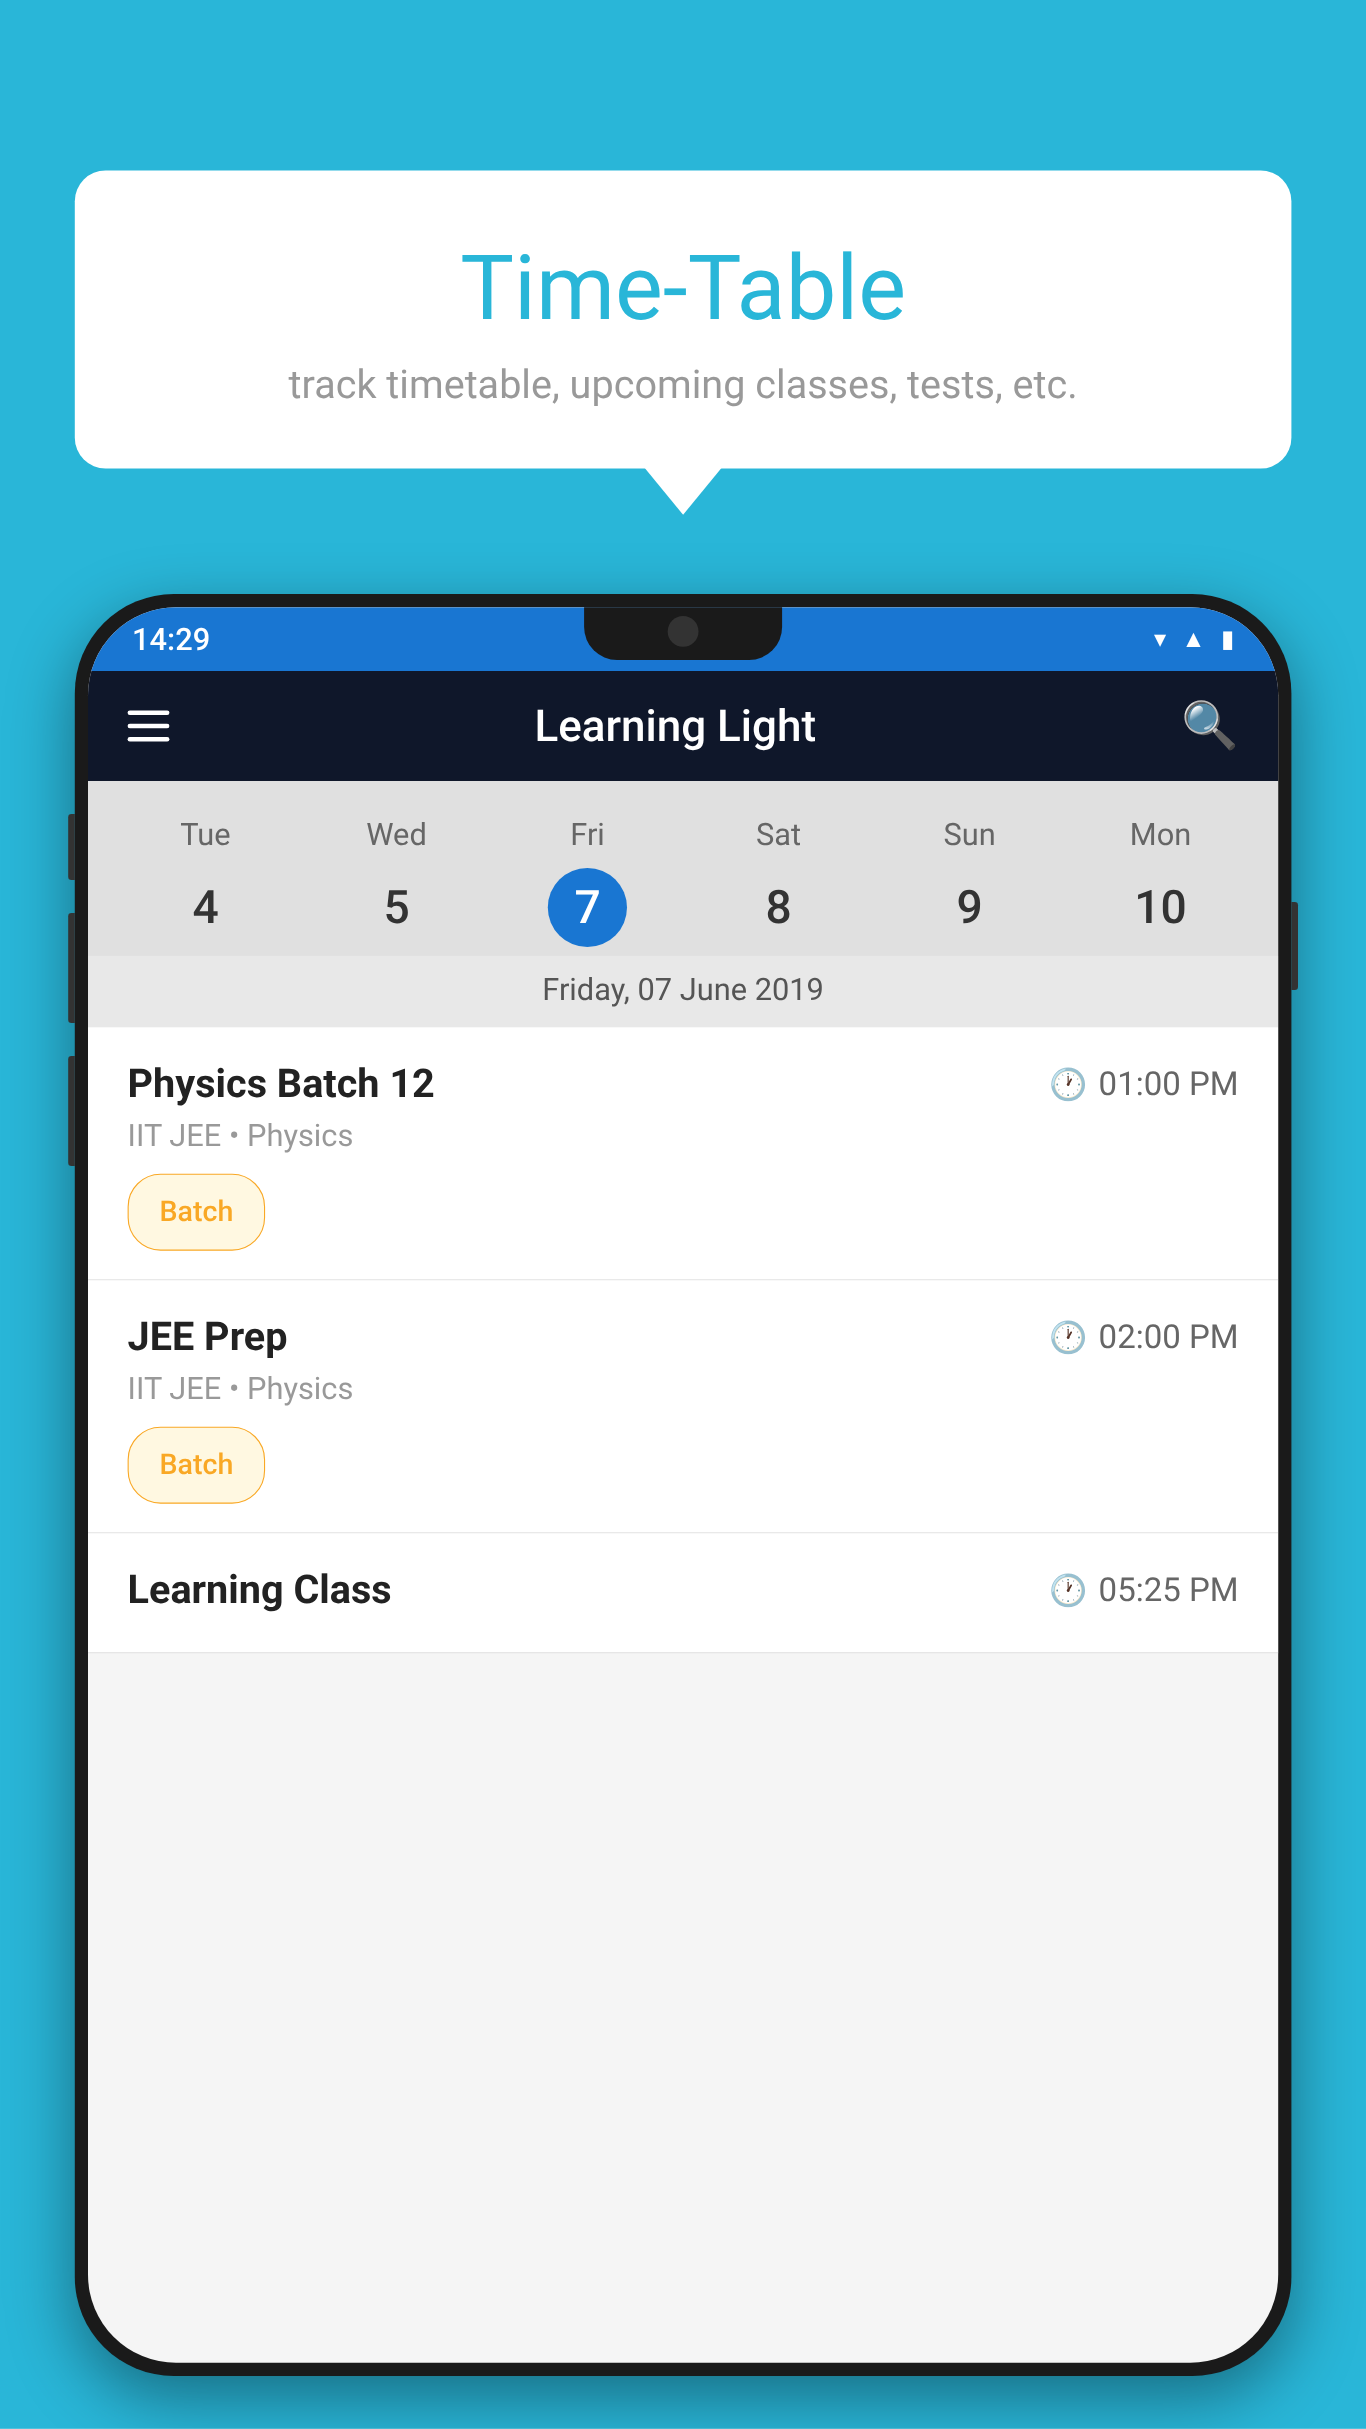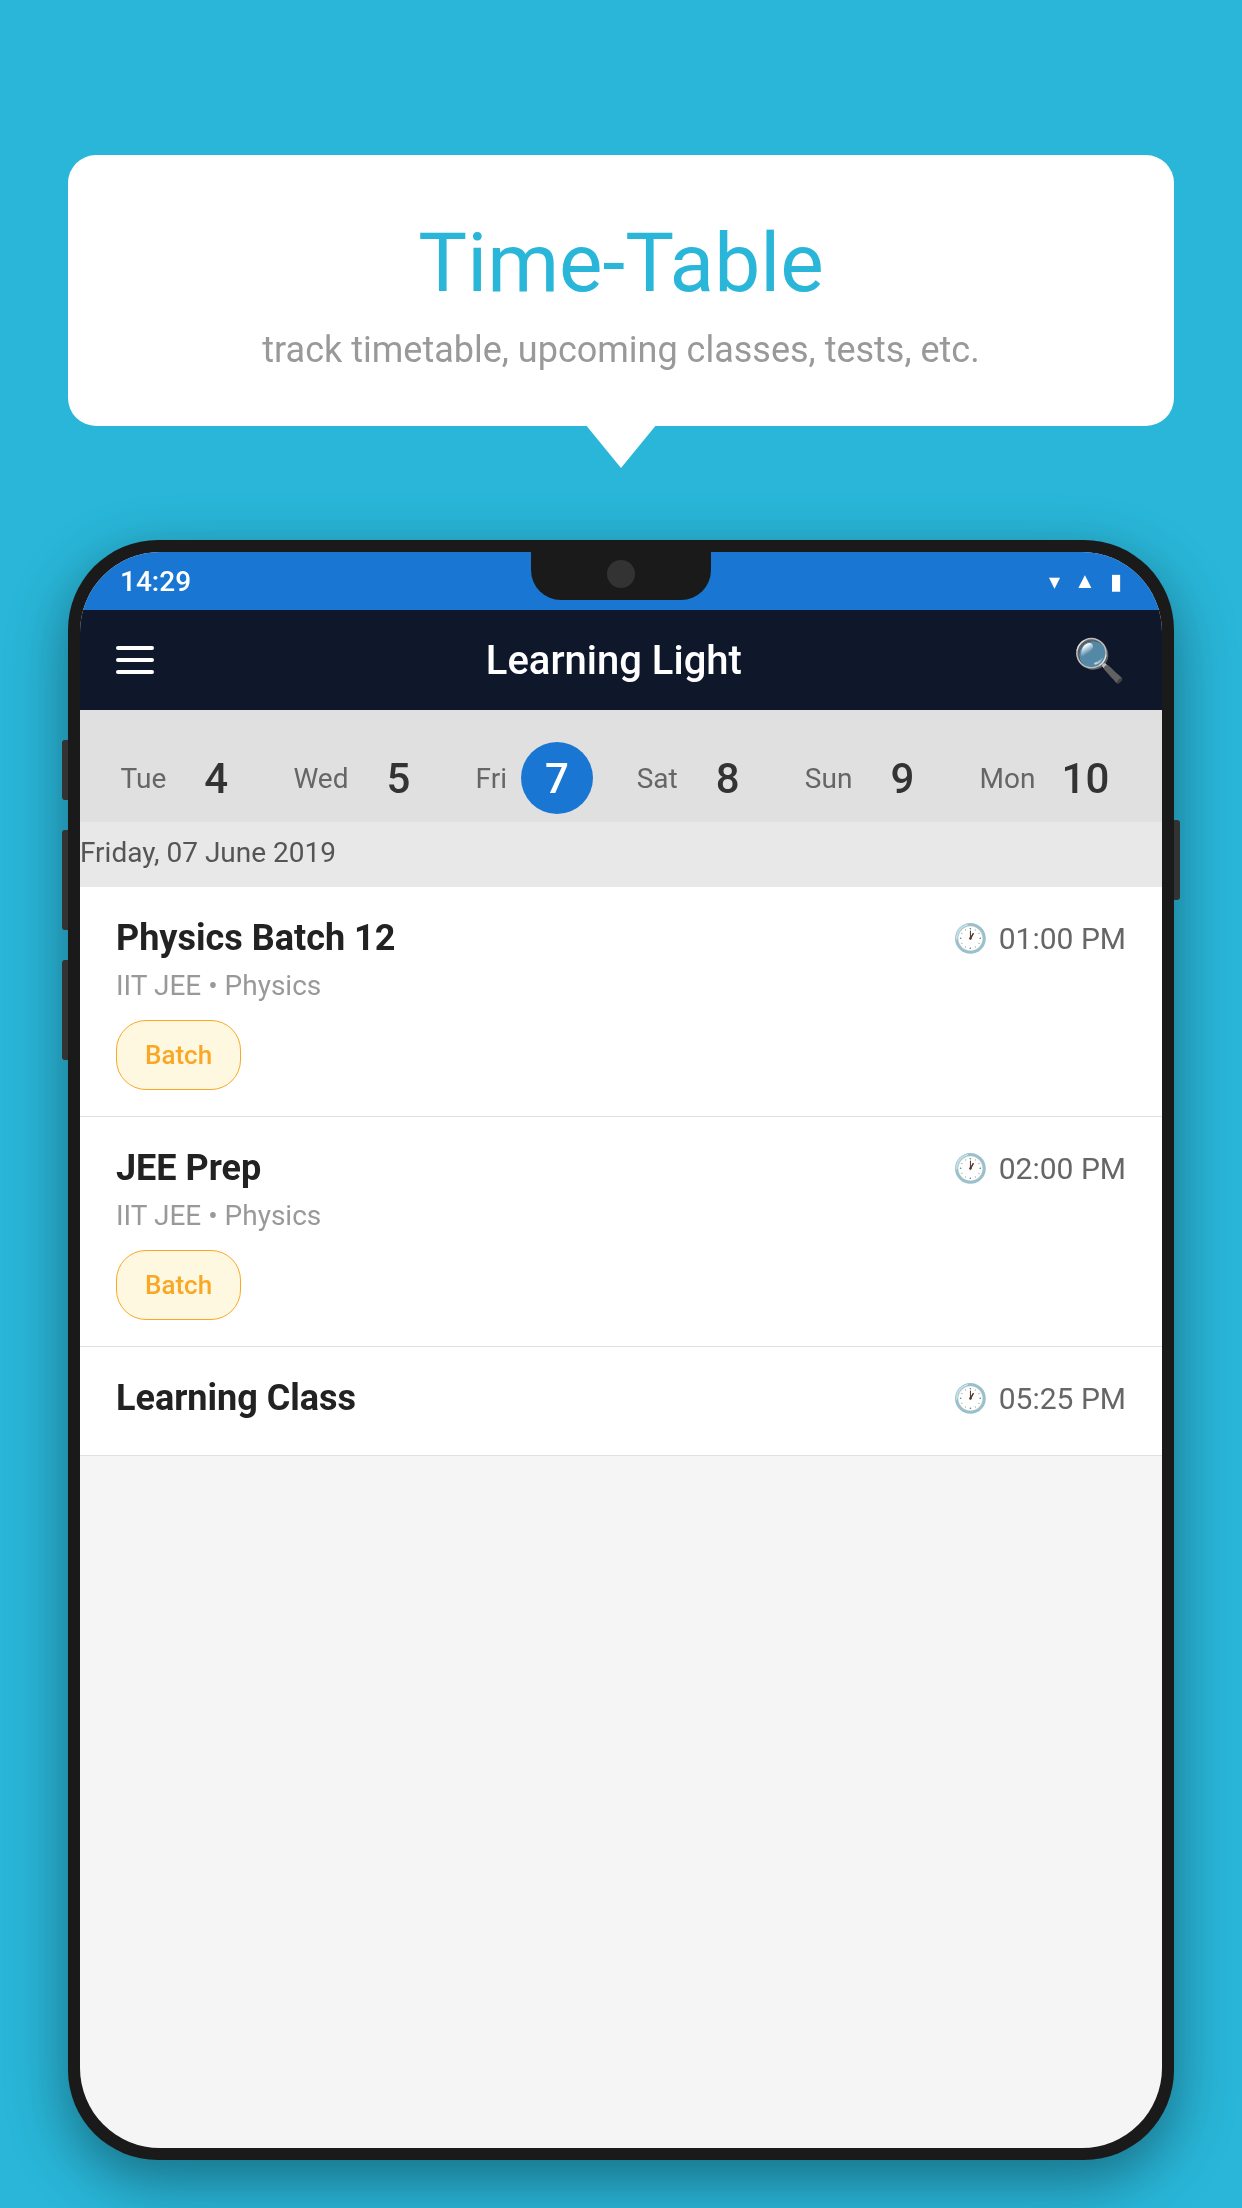--- a/index.html
+++ b/index.html
@@ -181,21 +181,21 @@
     }
 
     .days-row {
       display: flex;
       justify-content: space-around;
       padding: 12px 20px 8px;
     }
 
     .day-col {
       display: flex;
-      flex-direction: row;
+      flex-direction: column;
       align-items: center;
       gap: 14px;
       cursor: pointer;
       min-width: 120px;
     }
 
     .day-name {
       font-size: 28px;
       color: #666;
       font-weight: 400;
@@ -217,21 +217,21 @@
       background: #4caf50;
       color: white;
     }
 
     .day-num.selected {
       background: #1976d2;
       color: white;
     }
 
     .selected-date-label {
-      text-align: left;
+      text-align: center;
       font-size: 28px;
       color: #555;
       padding: 14px 0 18px;
       background: #e8e8e8;
     }
 
     
     .schedule-list {
       background: #f0f0f0;
     }

